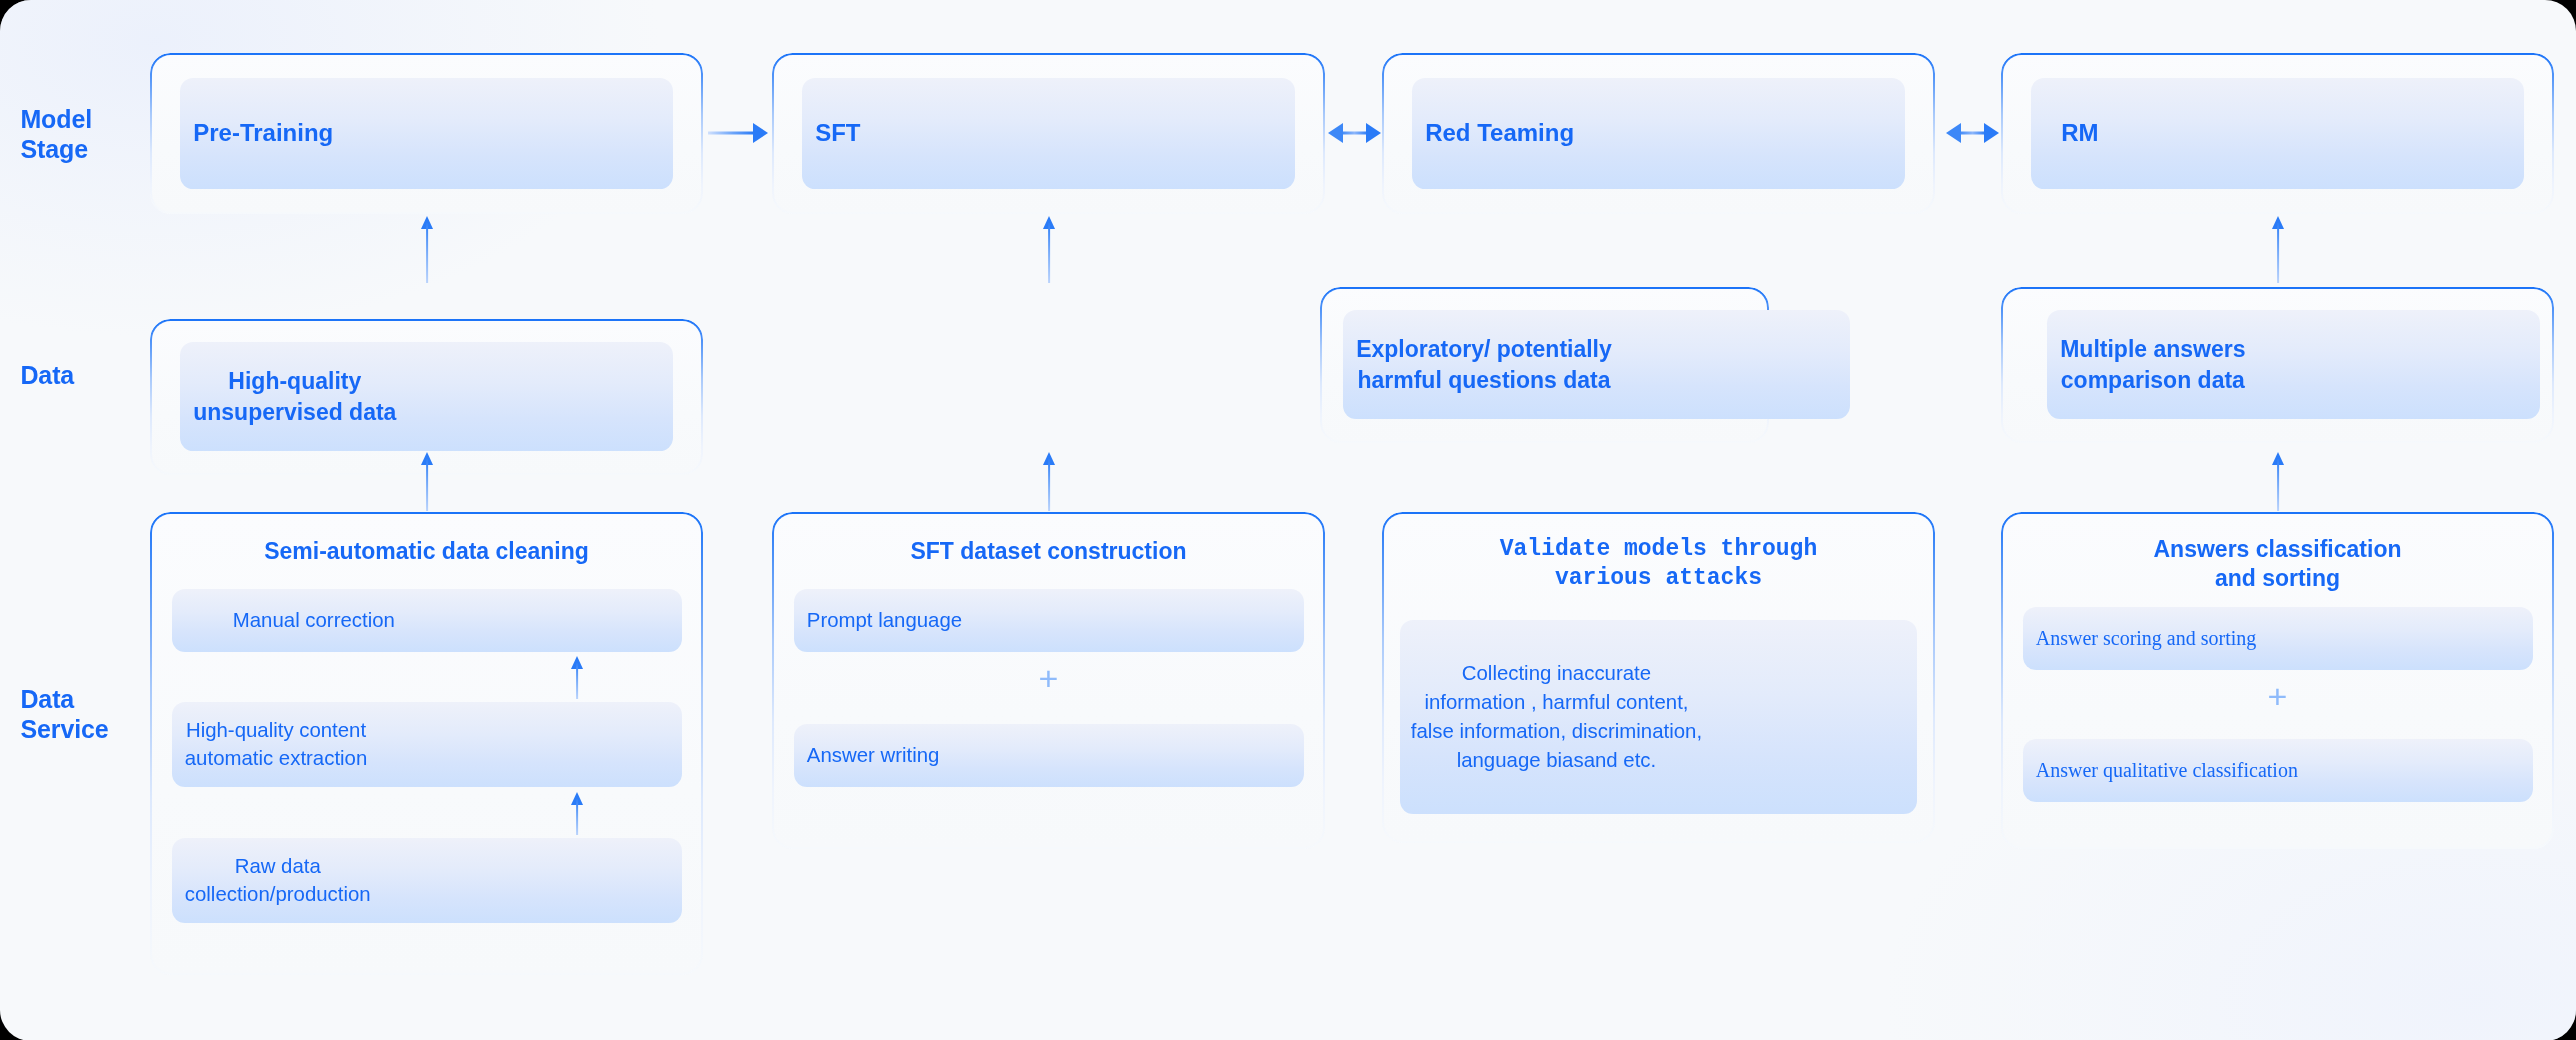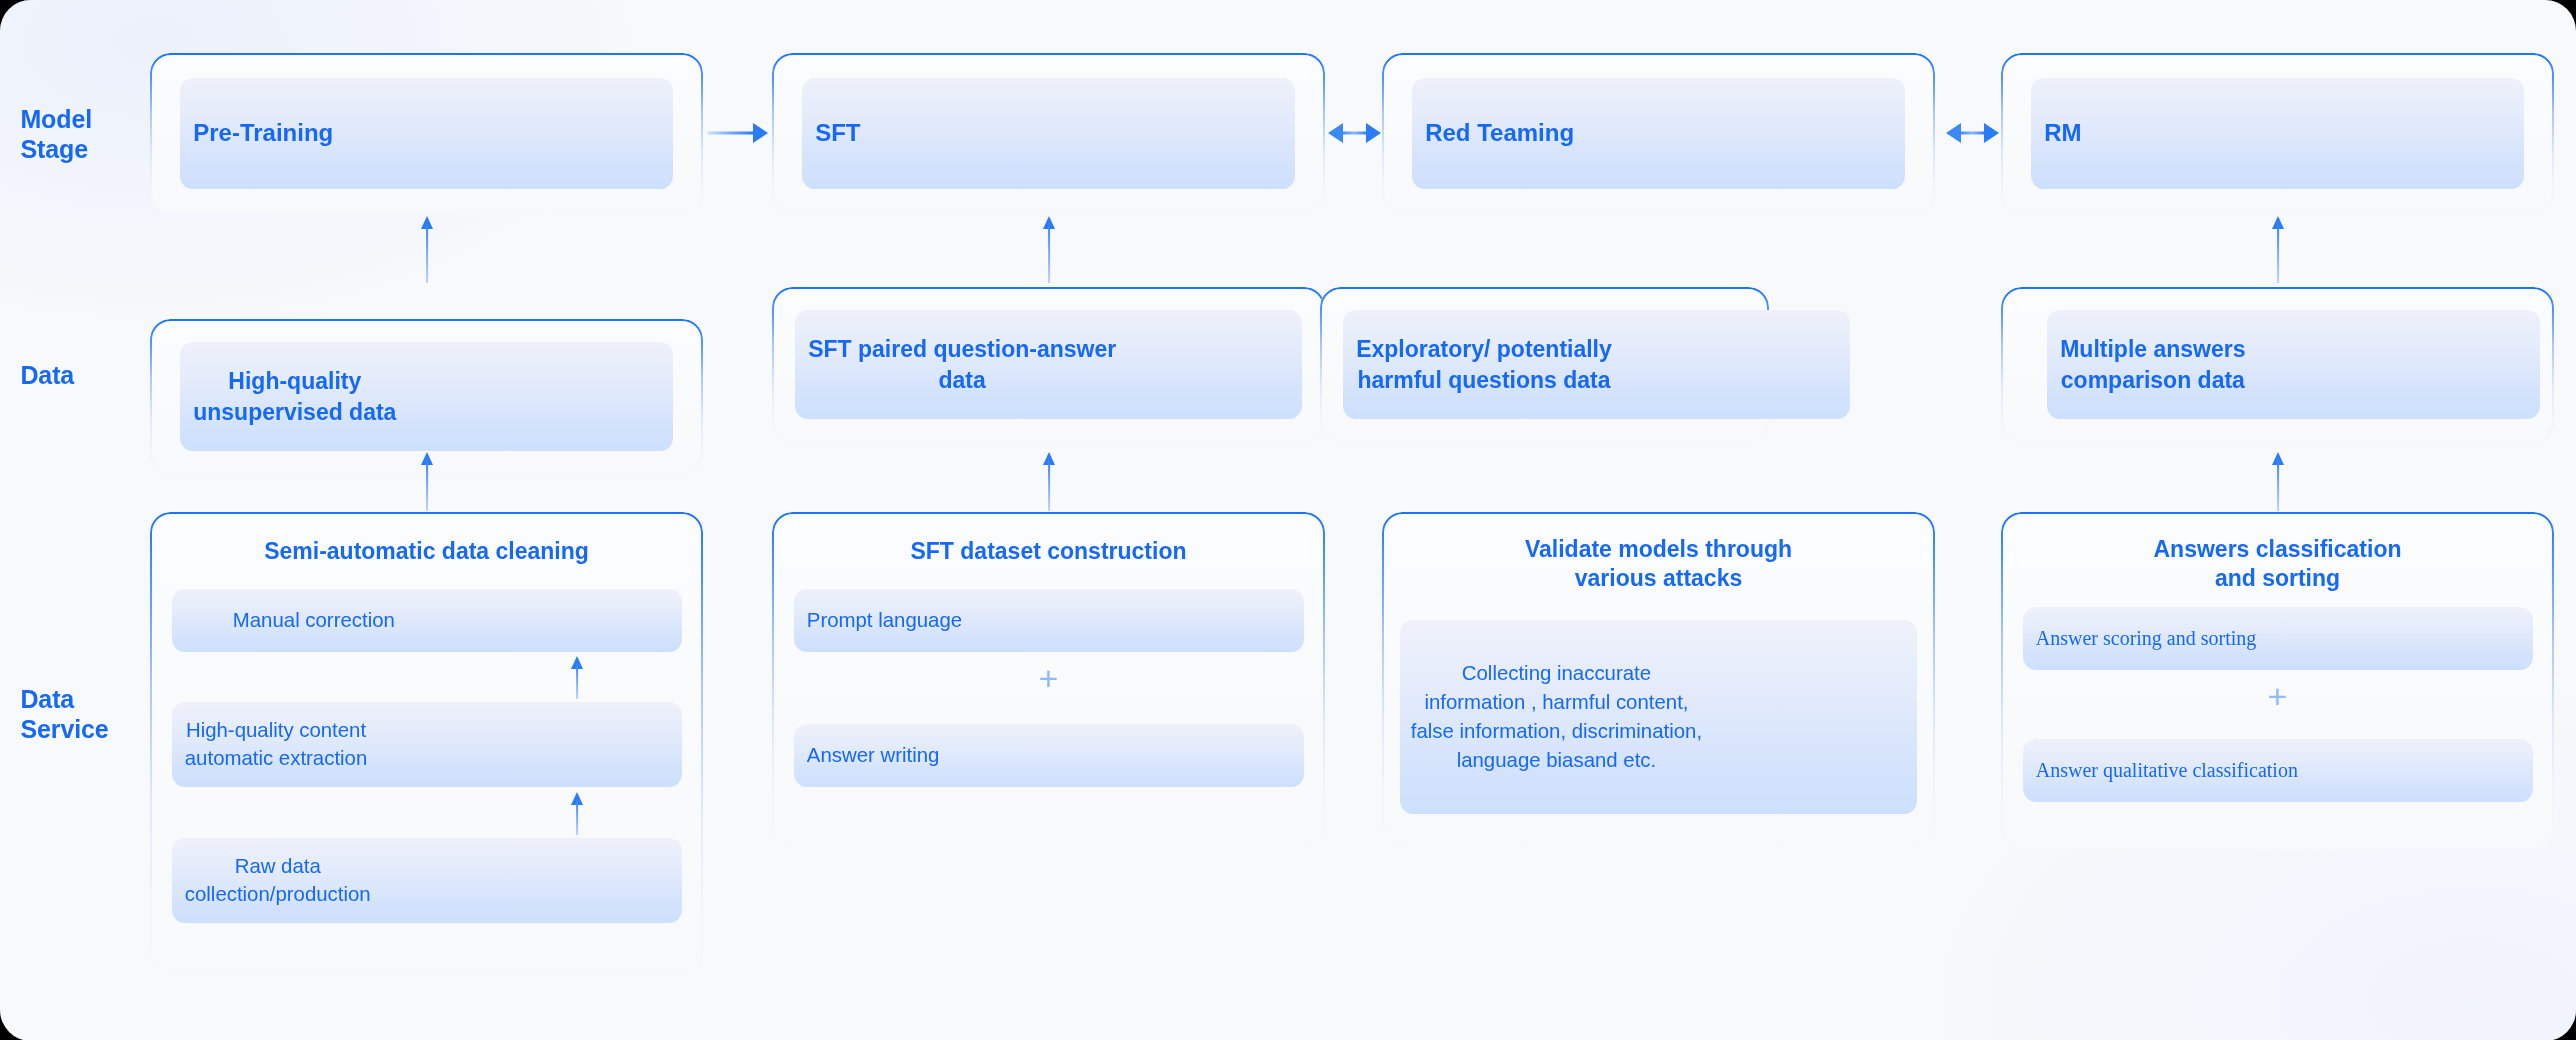--- a/index.html
+++ b/index.html
@@ -226,21 +226,21 @@
       </div>
     </div>
 
     <div class="card" style="left:1382px; top:53px; width:553px; height:161px;">
       <div class="chip stage-chip" style="left:30px; top:25px; width:493px; height:111px;">
         <span class="chip-text">Red Teaming</span>
       </div>
     </div>
 
     <div class="card" style="left:2001px; top:53px; width:553px; height:161px;">
-      <div class="chip stage-chip" style="left:30px; top:25px; width:493px; height:111px;">
+      <div class="chip stage-chip" style="left:30px; top:25px; width:493px; height:111px;padding-left:17px;">
         <span class="chip-text">RM</span>
       </div>
     </div>
 
     <div class="h-arrow" style="left:708px; top:123px; width:60px;">
       <div class="shaft" style="left:0; width:46px;"></div>
       <div class="head-r"></div>
     </div>
 
     <div class="h-arrow both" style="left:1328px; top:123px; width:53px;">
@@ -268,26 +268,20 @@
         <div class="shaft"></div>
     </div>
 
     <div class="card" style="left:150px; top:287px; width:553px; height:156px;margin-top:32px;">
       <div class="chip data-chip" style="left:30px; top:23px; width:493px; height:109px;">
         <span class="chip-text">High-quality
 unsupervised data</span>
       </div>
     </div>
 
-    <div class="card" style="left:772px; top:287px; width:553px; height:156px;">
-      <div class="chip data-chip" style="left:23px; top:23px; width:507px; height:109px;">
-        <span class="chip-text">SFT paired question-answer
-data</span>
-      </div>
-    </div>
 
     <div class="card" style="left:1320px; top:287px; width:449px; height:156px;">
       <div class="chip data-chip" style="left:23px; top:23px; width:507px; height:109px;">
         <span class="chip-text">Exploratory/ potentially
 harmful questions data</span>
       </div>
     </div>
 
     <div class="card" style="left:2001px; top:287px; width:553px; height:156px;">
       <div class="chip data-chip" style="left:30px; top:23px; width:493px; height:109px;margin-left:16px;">
@@ -345,21 +339,21 @@
       </div>
 
       <div class="plus" style="left:0; width:553px; top:149px;">+</div>
 
       <div class="chip sub-chip" style="left:21.6px; top:212px; width:510px; height:63px;">
         <span class="chip-text">Answer writing</span>
       </div>
     </div>
 
     <div class="card" style="left:1382px; top:512px; width:553px; height:331px;">
-      <div class="panel-title" style="left:12px; right:12px; width:529px; top:23px;">Validate models through
+      <div class="panel-title" style="left:12px; right:12px; width:529px; top:23px;font-family:Liberation Mono, monospace;">Validate models through
 various attacks</div>
 
       <div class="chip para-chip" style="left:18px; top:108px; width:517px; height:194px;">
         <span class="chip-text">Collecting inaccurate
 information , harmful content,
 false information, discrimination,
 language biasand etc.</span>
       </div>
     </div>
 

